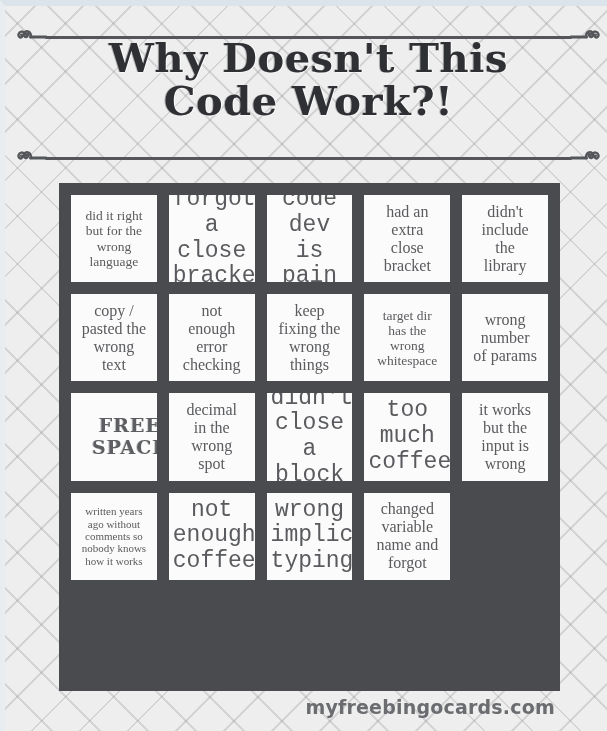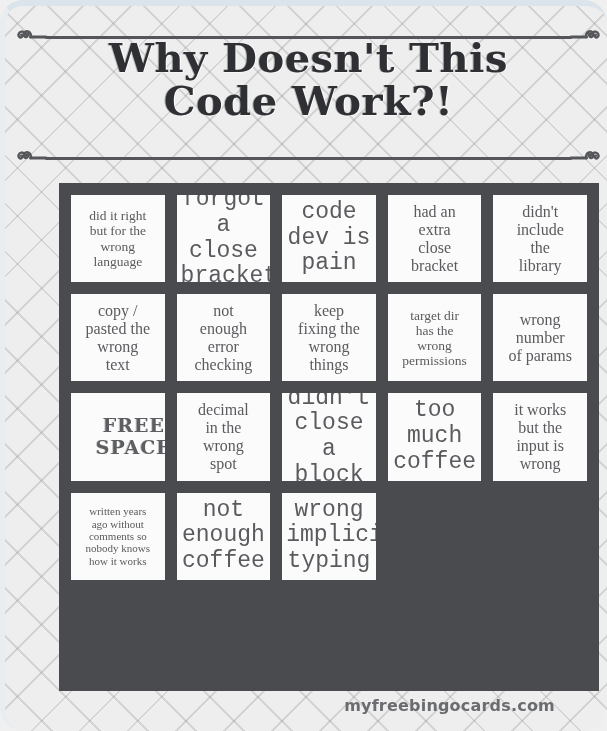--- a/index.html
+++ b/index.html
@@ -23,21 +23,20 @@
     background-color: #eeeeee;
     background-image:
       repeating-linear-gradient(45deg,
         rgba(0,0,0,0) 0px, rgba(0,0,0,0) 32px,
         rgba(120,120,120,0.22) 32px, rgba(120,120,120,0.22) 34px),
       repeating-linear-gradient(-45deg,
         rgba(0,0,0,0) 0px, rgba(0,0,0,0) 32px,
         rgba(120,120,120,0.22) 32px, rgba(120,120,120,0.22) 34px);
     border-top: 6px solid #dbe4ea;
     border-left: 5px solid #e7edf1;
-    border-radius: 23px;
   }
 
   
   #header {
     position: absolute;
     left: 0;
     top: 8px;
     width: 607px;
     height: 150px;
   }
@@ -90,21 +89,21 @@
        0 1px 0 rgba(255,255,255,0.5);
   }
   #title-line-1 { font-size: 40px; }
   #title-line-2 { font-size: 40px; margin-top: 2px; }
 
   
   #grid {
     position: absolute;
     left: 54px;
     top: 177px;
-    width: 540px;
+    width: 501px;
     height: 508px;
     display: grid;
     grid-template-columns: repeat(5, 1fr);
     grid-template-rows: repeat(5, 1fr);
     background: #4a4b4f;
     gap: 12px;
     padding: 12px;
     box-sizing: border-box;
   }
 
@@ -149,21 +148,21 @@
   .fancy.free    { font-size: 19px; line-height: 1.15; }
   .fancy.nothing { font-size: 12px; line-height: 1.25; letter-spacing: 0.6px; }
 
   
   #footer {
     position: absolute;
     right: 52px;
     top: 690px;
     font-family: "DejaVu Sans", "Liberation Sans", sans-serif;
     font-weight: 700;
-    font-size: 16px;
+    font-size: 19px;
     color: #6b6c70;
     letter-spacing: 0.2px;
   }
 </style>
 </head>
 <body>
 
 <div id="card">
 
   <div id="header">
@@ -255,21 +254,21 @@
       <div class="cell">
         <span class="cell-text sz-md">keep
 fixing the
 wrong
 things</span>
       </div>
       <div class="cell">
         <span class="cell-text sz-sm">target dir
 has the
 wrong
-permissions</span>
+whitespace</span>
       </div>
       <div class="cell">
         <span class="cell-text sz-md">wrong
 number
 of params</span>
       </div>
       <div class="cell">
         <span class="cell-text sz-lg fancy free">FREE
 SPACE</span>
       </div>
@@ -305,17 +304,23 @@
       <div class="cell">
         <span class="cell-text sz-xl">not
 enough
 coffee</span>
       </div>
       <div class="cell">
         <span class="cell-text sz-xl">wrong
 implicit
 typing</span>
       </div>
+      <div class="cell">
+        <span class="cell-text sz-md">changed
+variable
+name and
+forgot</span>
+      </div>
     </div>
 
   <div id="footer">myfreebingocards.com</div>
 
 </div>
 
 </body></html>

